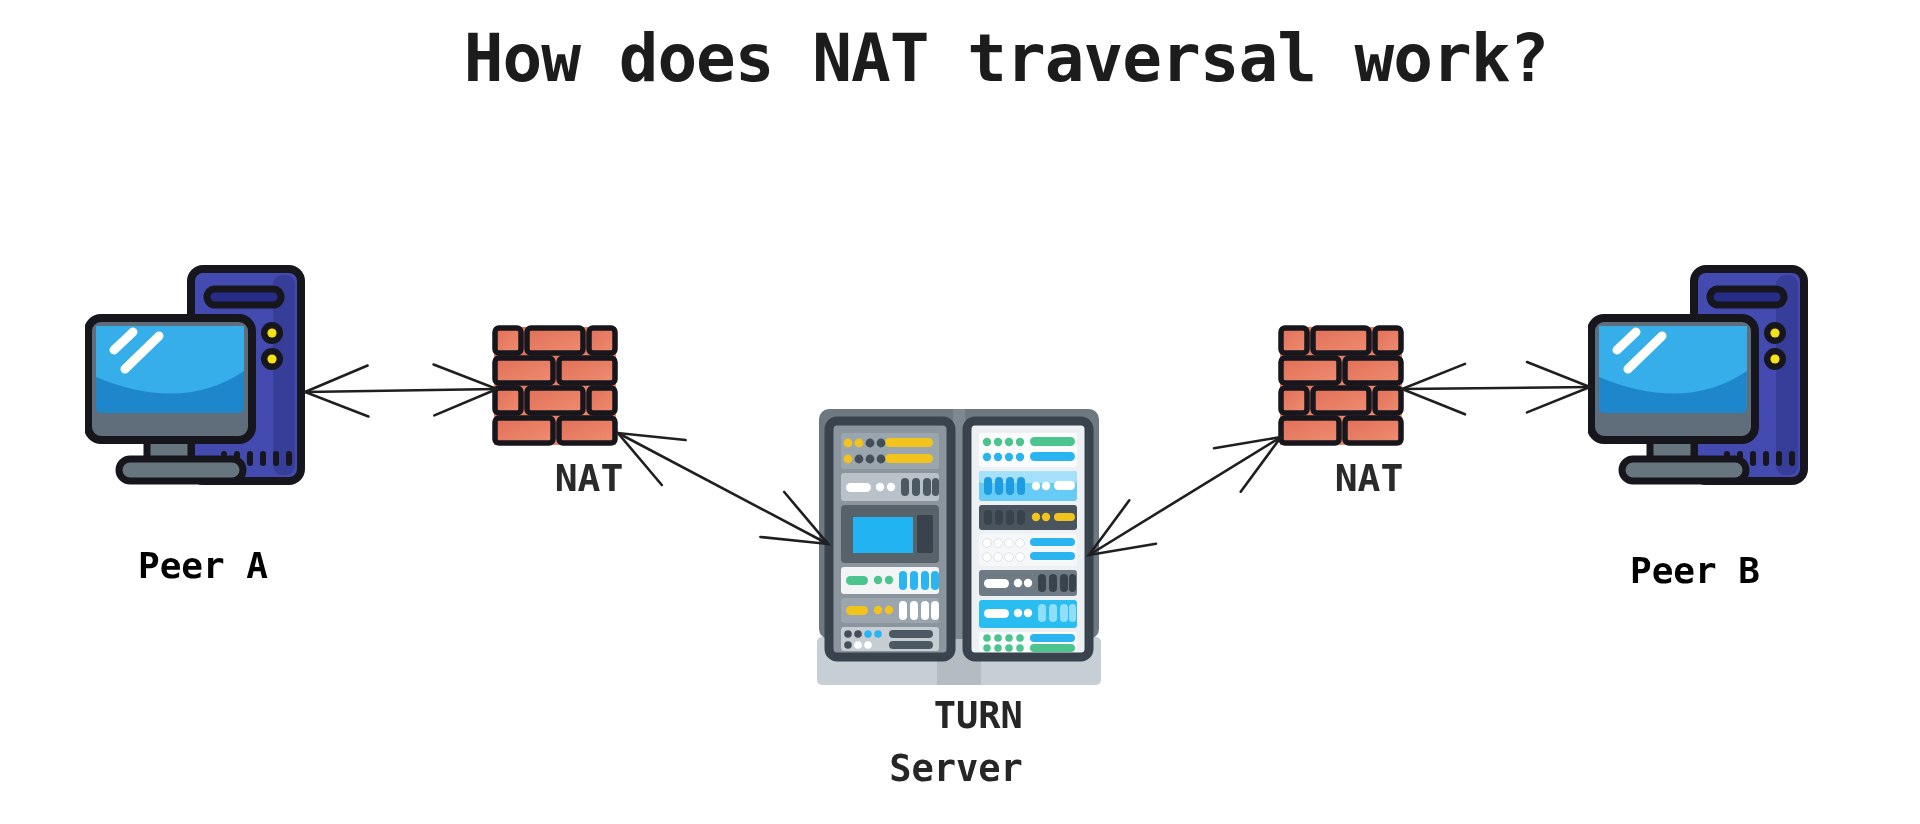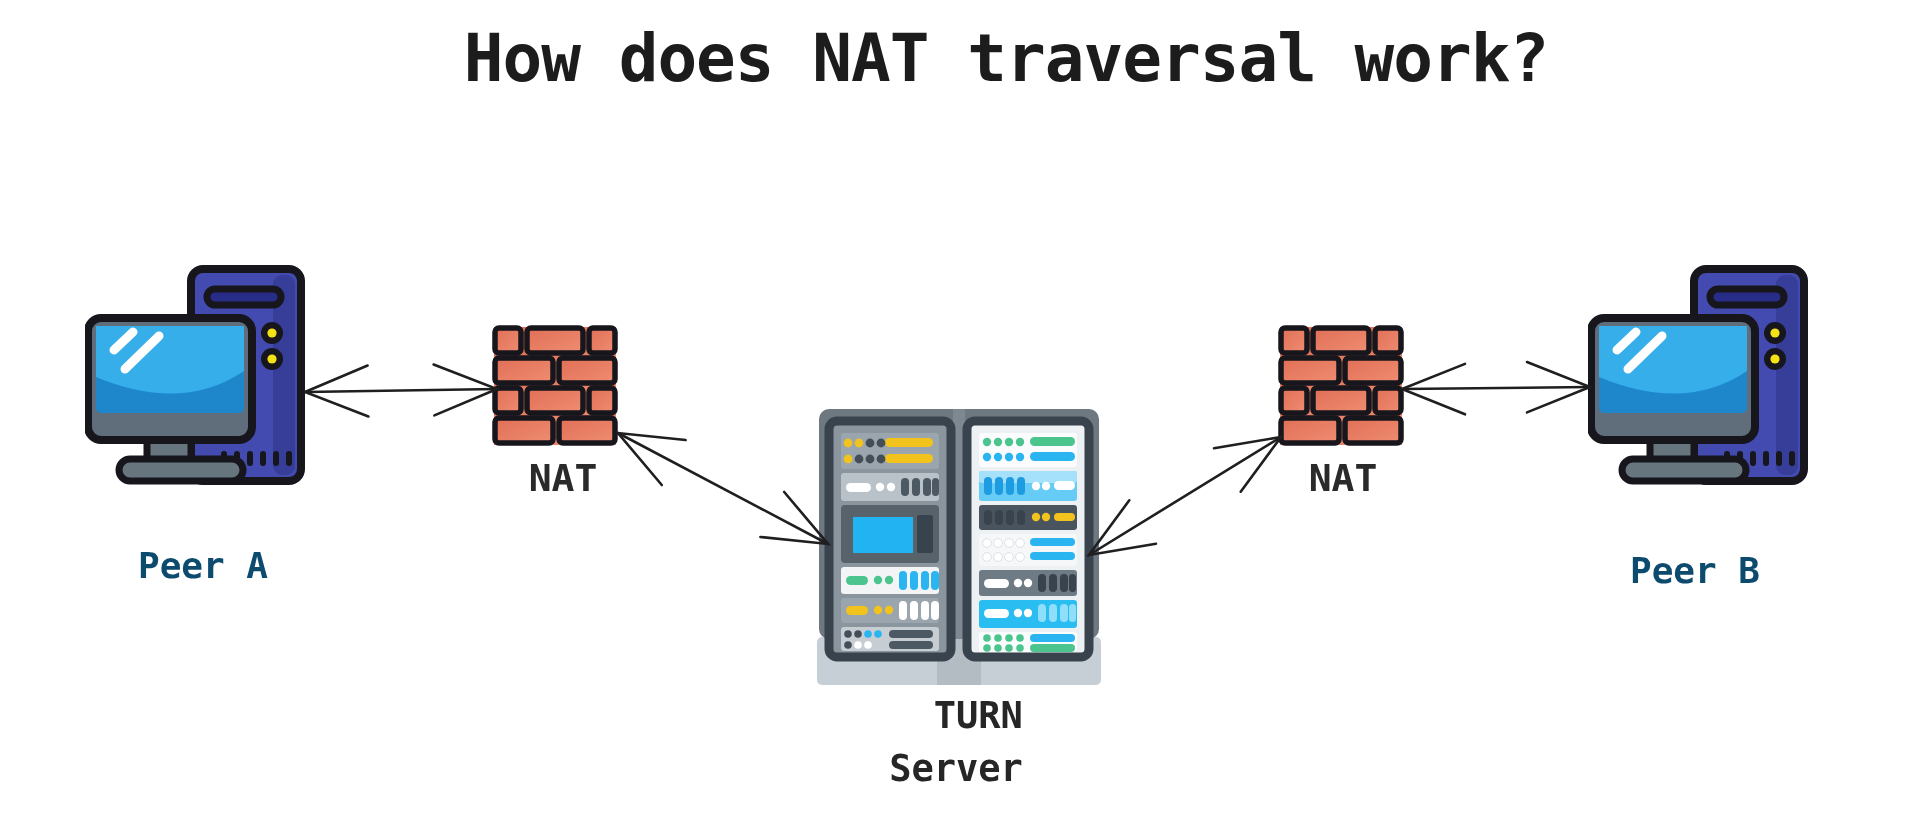--- a/index.html
+++ b/index.html
@@ -6,22 +6,22 @@
   .stage{
     position:relative;width:1920px;height:824px;background:#ffffff;overflow:hidden;
     font-family:"DejaVu Sans Mono", monospace;color:#1f1f1f;
   }
   .abs{position:absolute;}
   .ctr{transform:translateX(-50%);white-space:nowrap;}
   .title{
     top:20px;left:1006px;font-size:66px;font-weight:700;letter-spacing:-1px;color:#1c1c1c;
   }
   .iplabel{font-size:36px;font-weight:700;color:#1b1b1b;}
-  .namelabel{font-size:36px;font-weight:700;color:#0c4a6e;}
-  .natlabel{font-size:38px;font-weight:700;color:#2a2a2a;}
+  .namelabel{font-size:36px;font-weight:700;color:#000000;}
+  .natlabel{font-size:38px;font-weight:700;color:#2a2a2a;margin-left:26px;}
   .turnlabel{font-size:37px;font-weight:700;color:#262626;text-align:right;line-height:1.42;}
   svg{display:block;}
   .arrows{position:absolute;left:0;top:0;width:1920px;height:824px;pointer-events:none;}
   .arrows path{stroke:#1f1f1f;stroke-width:2.6;fill:none;stroke-linecap:round;}
 </style>
 </head>
 <body>
 
 <div class="stage">
 

